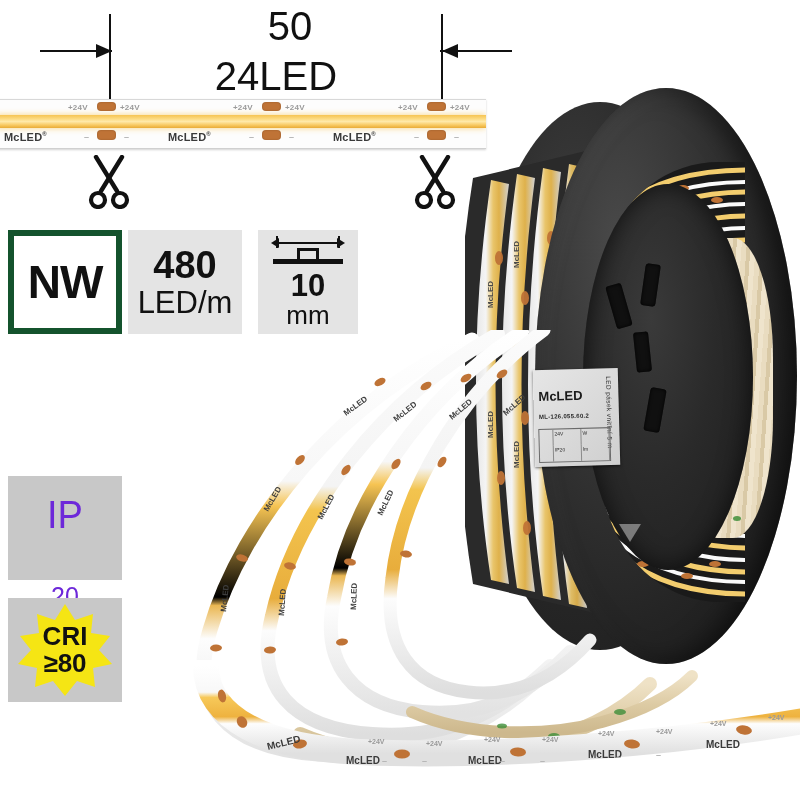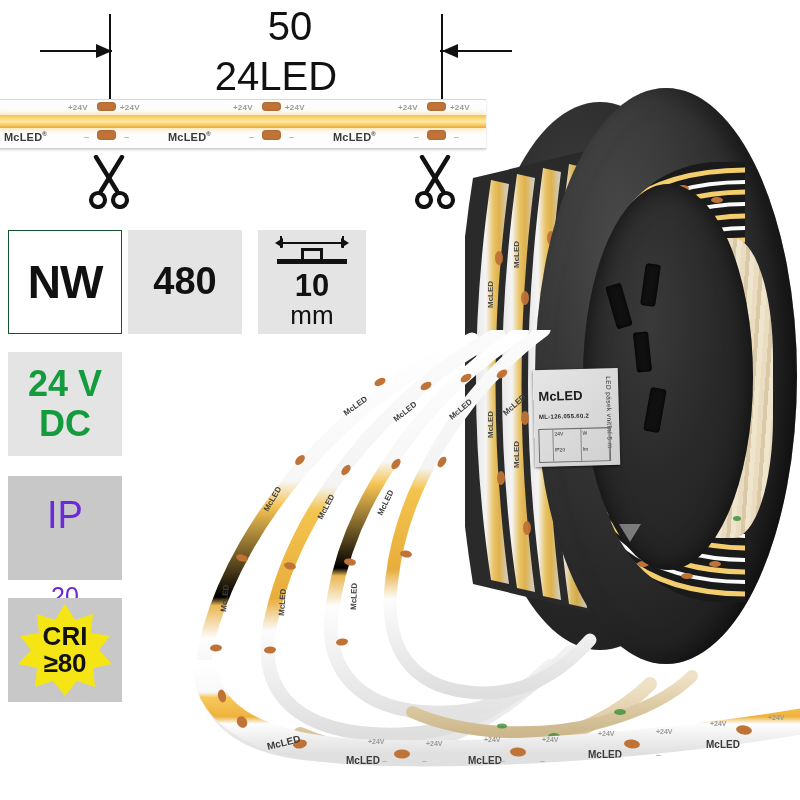--- a/index.html
+++ b/index.html
@@ -50,33 +50,33 @@
   .pad{position:absolute;background:#bf7336;border-radius:4px;box-shadow:inset 0 0 2px rgba(0,0,0,.25);}
   .minus{position:absolute;font-size:9px;color:#b4b4b4;font-weight:700;}
 
   
   .scissors{position:absolute;width:44px;height:54px;}
 
   
   .badge{position:absolute;box-sizing:border-box;
     display:flex;flex-direction:column;align-items:center;justify-content:center;}
   .badge-light{background:#e4e4e4;}
-  .badge-white{background:#ffffff;border:1px solid #14532d;}
+  .badge-white{background:#ffffff;border:6px solid #14532d;}
   .badge-gray{background:#c8c8c8;}
   .b-l1{font-weight:700;color:#111;line-height:1;}
   .b-l2{font-weight:400;color:#111;line-height:1;}
 
   #badge-cct{left:8px;top:230px;width:114px;height:104px;}
   #badge-cct .b-l1{font-size:46px;letter-spacing:-1px;}
 
   #badge-density{left:128px;top:230px;width:114px;height:104px;justify-content:center;}
   #badge-density .b-l1{font-size:38px;margin-bottom:3px;}
   #badge-density .b-l2{font-size:31px;}
 
-  #badge-width{left:258px;top:230px;width:108px;height:104px;}
+  #badge-width{left:258px;top:230px;width:100px;height:104px;}
   #badge-width .b-l1{font-size:31px;margin-top:2px;}
   #badge-width .b-l2{font-size:26px;margin-top:1px;}
 
   #badge-voltage{left:8px;top:352px;width:114px;height:104px;}
   #badge-voltage .b-l1,#badge-voltage .b-l2{color:#149b3d;font-weight:700;}
   #badge-voltage .b-l1{font-size:36px;margin-bottom:4px;}
   #badge-voltage .b-l2{font-size:36px;}
 
   #badge-flux{left:128px;top:352px;width:114px;height:104px;}
   #badge-flux .b-l1{font-size:38px;margin-bottom:3px;}
@@ -202,40 +202,37 @@
     <circle cx="11" cy="45" r="7" fill="none" stroke="#111" stroke-width="4.2"></circle>
     <circle cx="33" cy="45" r="7" fill="none" stroke="#111" stroke-width="4.2"></circle>
   </svg>
 
   <div class="badge badge-white" id="badge-cct">
     <span class="b-l1">NW</span>
   </div>
 
   <div class="badge badge-light" id="badge-density">
     <span class="b-l1">480</span>
+    <span class="b-l2">LED/m</span>
   </div>
 
   <div class="badge badge-light" id="badge-width">
     <div class="wicon">
       <div class="tick tl"></div>
         <div class="tick tr"></div>
       <div class="arrowline"></div>
       <div class="ahead ahl"></div>
         <div class="ahead ahr"></div>
       <div class="bump"></div>
       <div class="base"></div>
     </div>
     <span class="b-l1">10</span>
     <span class="b-l2">mm</span>
   </div>
 
-  <div class="badge badge-light" id="badge-voltage">
-    <span class="b-l1">24 V</span>
-    <span class="b-l2">DC</span>
-  </div>
 
 
   <div class="badge badge-gray" id="badge-ip">
     <span class="b-l1">IP</span>
     <span class="b-l2">20</span>
   </div>
 
   <div class="badge badge-gray" id="badge-cri">
     <div class="star-wrap">
       <svg width="100" height="96" viewBox="0 0 100 96" style="position:absolute;left:0;top:0;">

